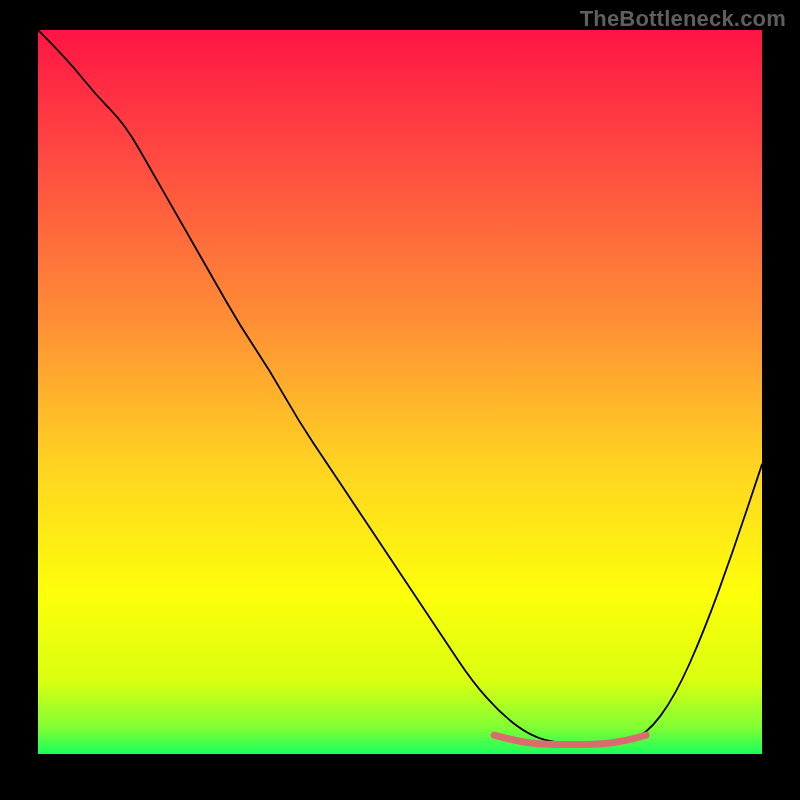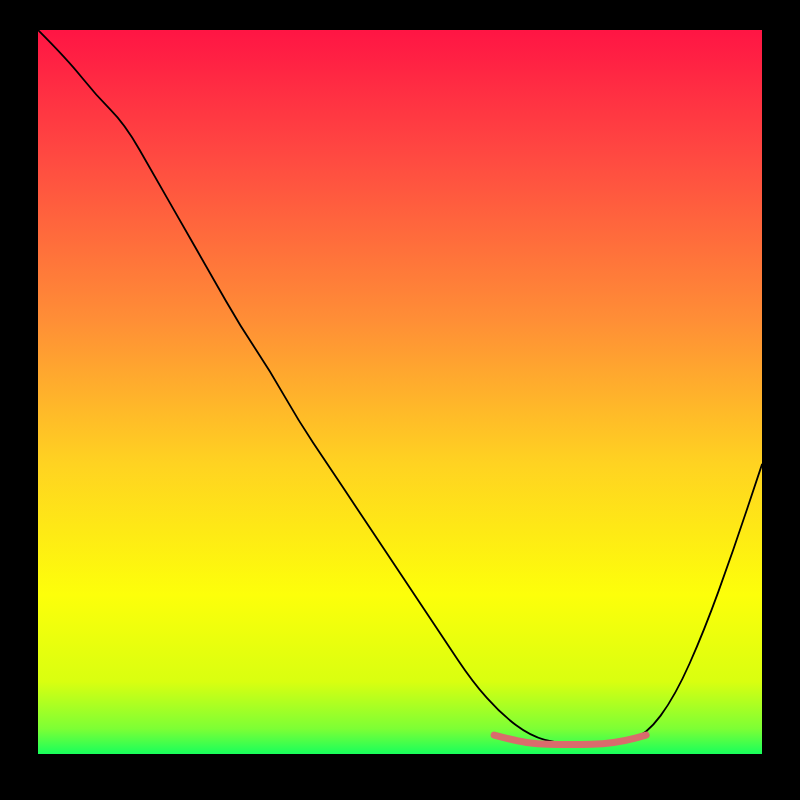--- a/index.html
+++ b/index.html
@@ -36,20 +36,21 @@
   .plot svg {
     display: block;
     width: 100%;
     height: 100%;
   }
 </style>
 </head>
 <body>
 
 <div class="container">
+  <div class="watermark">TheBottleneck.com</div>
   <div class="plot">
     <svg viewBox="0 0 724 724" preserveAspectRatio="none">
       <defs>
         <linearGradient id="bg-grad" x1="0" y1="0" x2="0" y2="1">
             <stop offset="0%" stop-color="#ff1544"></stop>
             <stop offset="18%" stop-color="#ff4b41"></stop>
             <stop offset="40%" stop-color="#ff8e36"></stop>
             <stop offset="60%" stop-color="#ffd321"></stop>
             <stop offset="78%" stop-color="#fdff0a"></stop>
             <stop offset="90%" stop-color="#d9ff10"></stop>

